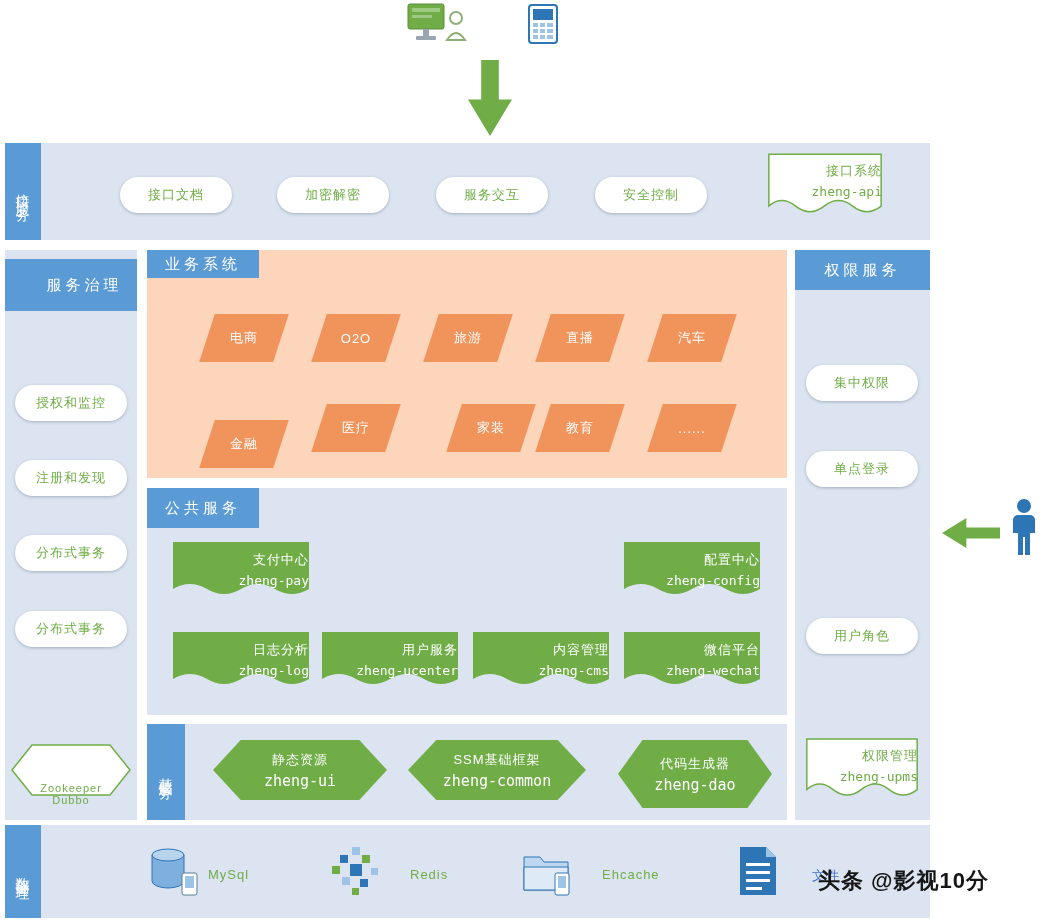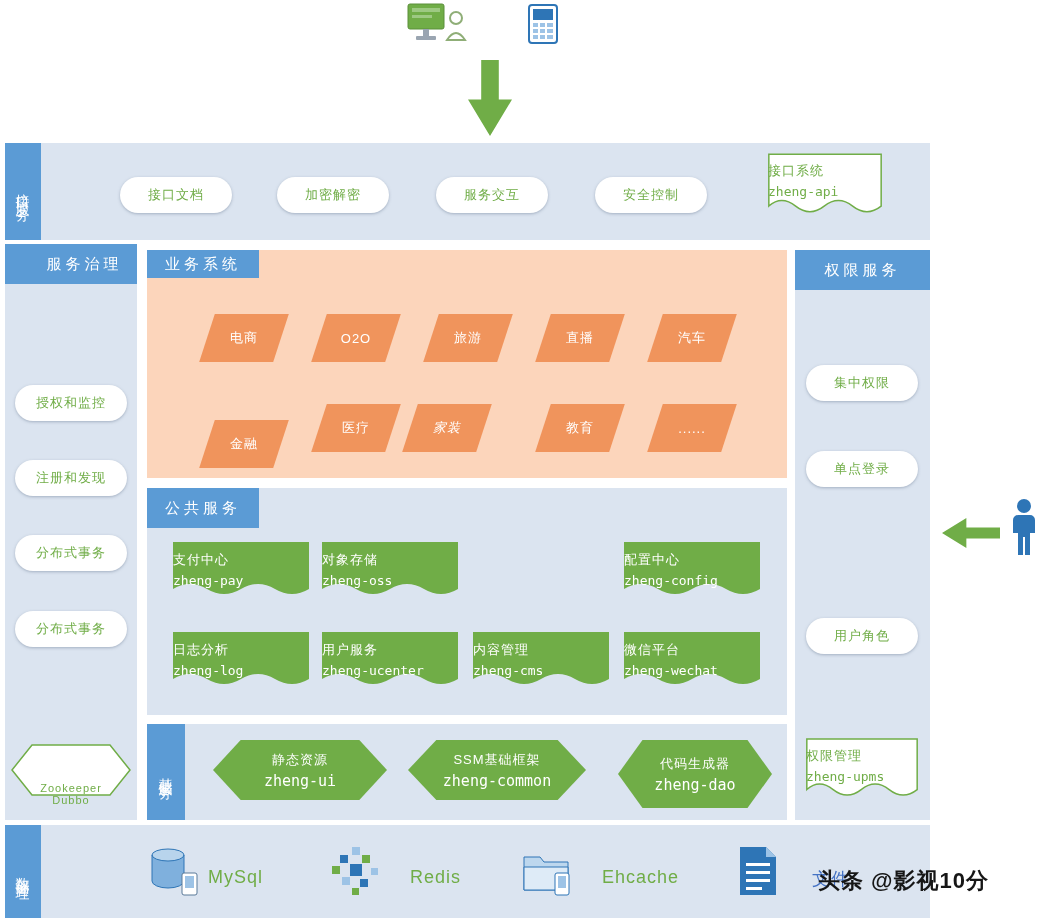--- a/index.html
+++ b/index.html
@@ -24,39 +24,39 @@
   .peach { position:absolute; background:var(--peach,#fcd5bb); }
 
   .para { position:absolute; width:74px; height:48px; }
   .para .bg { position:absolute; inset:0; background:var(--orange,#f0945c); transform:skewX(-18deg); }
   .para .t  { position:absolute; inset:0; display:flex; align-items:center; justify-content:center;
               color:#fff; font-size:13px; letter-spacing:1px; }
 
   .wave { position:absolute; width:136px; height:62px; }
   .wave svg { position:absolute; inset:0; width:100%; height:100%; }
   .wave path { fill:var(--green,#70ad47); }
-  .wave .t { position:absolute; left:0; right:0; top:9px; text-align:left;
+  .wave .t { position:absolute; left:0; right:0; top:9px; text-align:right;
              color:#fff; font-size:13px; letter-spacing:1px; }
   .wave .c { font-family:"DejaVu Sans Mono",monospace; font-size:13px; margin-top:4px; letter-spacing:0; }
   .wave.doc path { fill:#fff; stroke:var(--green,#70ad47); stroke-width:1.5; }
   .wave.doc .t { color:var(--green,#70ad47); }
 
   .hex { position:absolute; }
   .hex svg { position:absolute; inset:0; width:100%; height:100%; }
   .hex .t { position:absolute; inset:0; display:flex; flex-direction:column; align-items:center;
             justify-content:center; color:#fff; font-size:13px; letter-spacing:1px; }
   .hex .c { font-family:"DejaVu Sans Mono",monospace; font-size:15px; margin-top:3px; letter-spacing:0; }
   .hex.white .t { color:var(--green,#70ad47);margin-top:47px; }
 
   .arrow-down { position:absolute; background:var(--green,#70ad47);
                 clip-path:polygon(30% 0,70% 0,70% 52%,100% 52%,50% 100%,0 52%,30% 52%); }
   .arrow-left { position:absolute; background:var(--green,#70ad47);
                 clip-path:polygon(0 50%,42% 0,42% 32%,100% 32%,100% 68%,42% 68%,42% 100%); }
 
-  .dm-label { position:absolute; font-size:18px; color:var(--green,#70ad47); letter-spacing:1px; }
+  .dm-label { position:absolute; font-size:13px; color:var(--green,#70ad47); letter-spacing:1px; }
   .dm-label.blue { color:#4472c4; }
 
   .watermark { position:absolute; font-size:22px; font-weight:700; color:#161616;
                letter-spacing:1px; white-space:nowrap; z-index:20; }
 
   .icon { position:absolute; }
   .icon svg { width:100%; height:100%; display:block; }
 </style>
 </head>
 <body>
@@ -101,21 +101,21 @@
     <svg viewBox="0 0 136 62" preserveAspectRatio="none">
         <path d="M1 1 H135 V47 Q118 57 101 47 T67 47 T33 47 T1 47 Z" vector-effect="non-scaling-stroke"></path>
       </svg>
     <div class="t">
         <div>接口系统</div>
       <div class="c">zheng-api</div>
       </div>
   </div>
 
   <div class="band" style="left:5px;top:250px;width:132px;height:570px;"></div>
-  <div class="hdr" style="left:5px;top:244px;width:132px;height:40px;padding-left:27px;">服务治理</div>
+  <div class="hdr" style="left:5px;top:259px;width:132px;height:52px;padding-left:27px;">服务治理</div>
   <div class="pill" style="left:15px;top:460px;">注册和发现</div>
   <div class="pill" style="left:15px;top:385px;">授权和监控</div>
   <div class="pill" style="left:15px;top:535px;">分布式事务</div>
   <div class="pill" style="left:15px;top:611px;">分布式事务</div>
   <div class="hex white" style="left:11px;top:744px;width:120px;height:52px;">
     <svg viewBox="0 0 120 52" preserveAspectRatio="none">
         <polygon points="21,1 99,1 119,26 99,51 21,51 1,26" fill="#fff" stroke="#70ad47" stroke-width="1.5" vector-effect="non-scaling-stroke"></polygon>
       </svg>
     <div class="t" style="font-size:11px;">
       <div>Zookeeper</div>
@@ -146,21 +146,21 @@
       <div class="t">汽车</div>
     </div>
   <div class="para" style="left:207px;top:404px;margin-top:16px;">
       <div class="bg"></div>
       <div class="t">金融</div>
     </div>
   <div class="para" style="left:319px;top:404px;">
       <div class="bg"></div>
       <div class="t">医疗</div>
     </div>
-  <div class="para" style="left:410px;top:404px;font-style:italic;">
+  <div class="para" style="left:454px;top:404px;">
       <div class="bg"></div>
       <div class="t">家装</div>
     </div>
   <div class="para" style="left:543px;top:404px;">
       <div class="bg"></div>
       <div class="t">教育</div>
     </div>
   <div class="para" style="left:655px;top:404px;">
       <div class="bg"></div>
       <div class="t">......</div>
@@ -169,29 +169,20 @@
   <div class="band" style="left:147px;top:488px;width:640px;height:227px;"></div>
   <div class="hdr" style="left:147px;top:488px;width:112px;height:40px;">公共服务</div>
 
   <div class="wave" style="left:173px;top:542px;">
     <svg viewBox="0 0 136 62" preserveAspectRatio="none">
         <path d="M0 0 H136 V47 Q119 57 102 47 T68 47 T34 47 T0 47 Z"></path>
       </svg>
     <div class="t">
         <div>支付中心</div>
         <div class="c">zheng-pay</div>
-      </div>
-  </div>
-  <div class="wave" style="left:322px;top:542px;">
-    <svg viewBox="0 0 136 62" preserveAspectRatio="none">
-        <path d="M0 0 H136 V47 Q119 57 102 47 T68 47 T34 47 T0 47 Z"></path>
-      </svg>
-    <div class="t">
-        <div>对象存储</div>
-        <div class="c">zheng-oss</div>
       </div>
   </div>
   <div class="wave" style="left:624px;top:542px;">
     <svg viewBox="0 0 136 62" preserveAspectRatio="none">
         <path d="M0 0 H136 V47 Q119 57 102 47 T68 47 T34 47 T0 47 Z"></path>
       </svg>
     <div class="t">
         <div>配置中心</div>
         <div class="c">zheng-config</div>
       </div>

